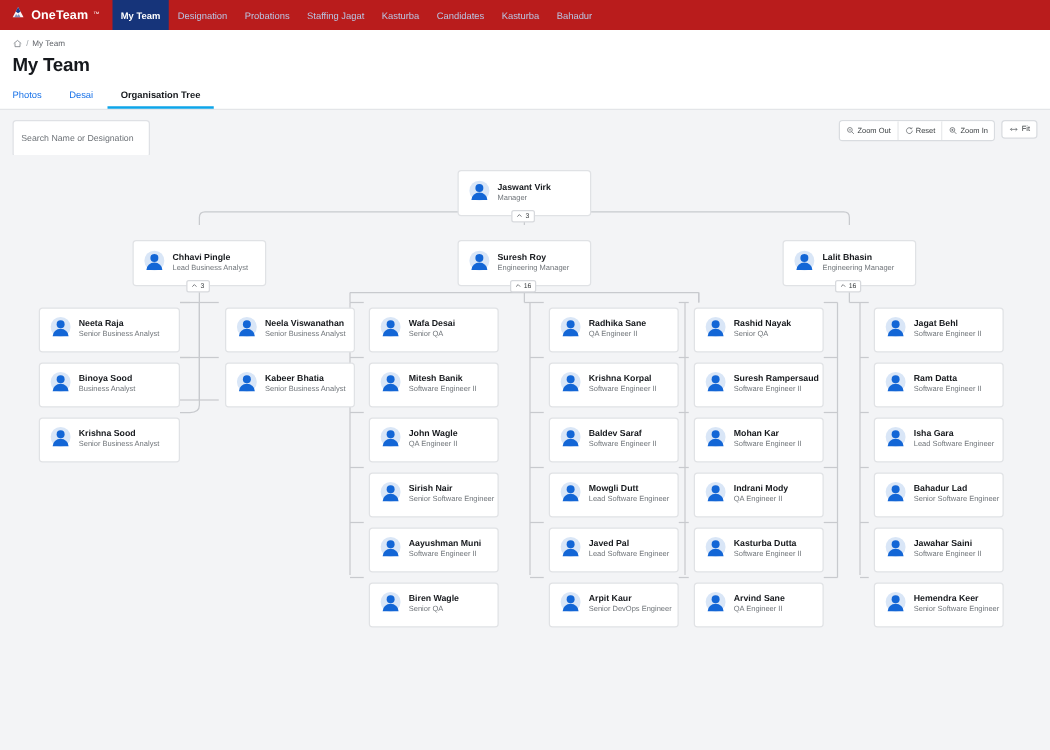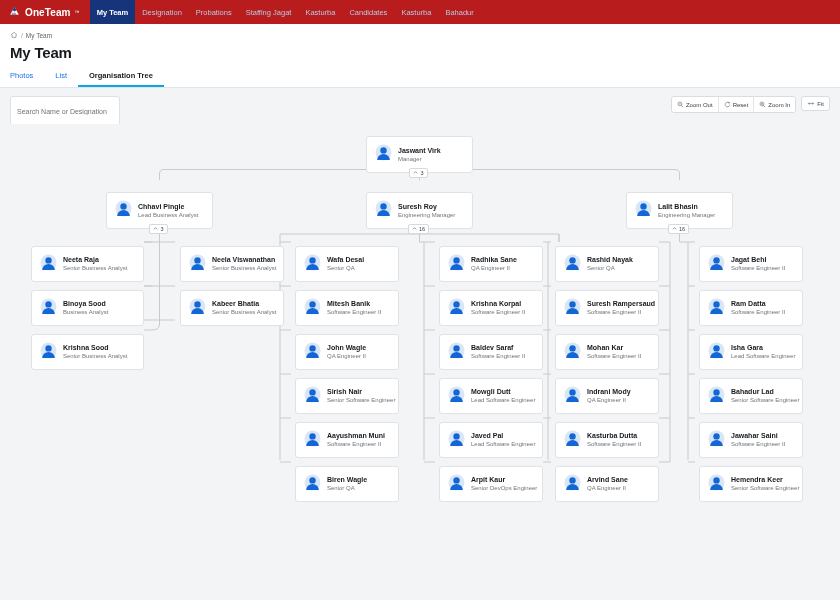--- a/index.html
+++ b/index.html
@@ -239,21 +239,21 @@
         <path d="M3 11.5 L12 4 L21 11.5" fill="none" stroke="#7b8085" stroke-width="2"></path>
         <path d="M6 11 v8 h12 v-8" fill="none" stroke="#7b8085" stroke-width="2"></path>
       </svg>
     </span>
     <span class="sep">/</span>
     <span class="crumb">My Team</span>
   </div>
   <div class="page-title">My Team</div>
   <div class="tabs">
     <div class="tab">Photos</div>
-    <div class="tab">List</div>
+    <div class="tab">Desai</div>
     <div class="tab active">Organisation Tree</div>
   </div>
 </div>
 
 <div class="toolbar">
   <input class="search-box" type="text" placeholder="Search Name or Designation" style="">
   <div class="zoom-controls">
     <div class="zgroup">
       <div class="zbtn">
         <span>

